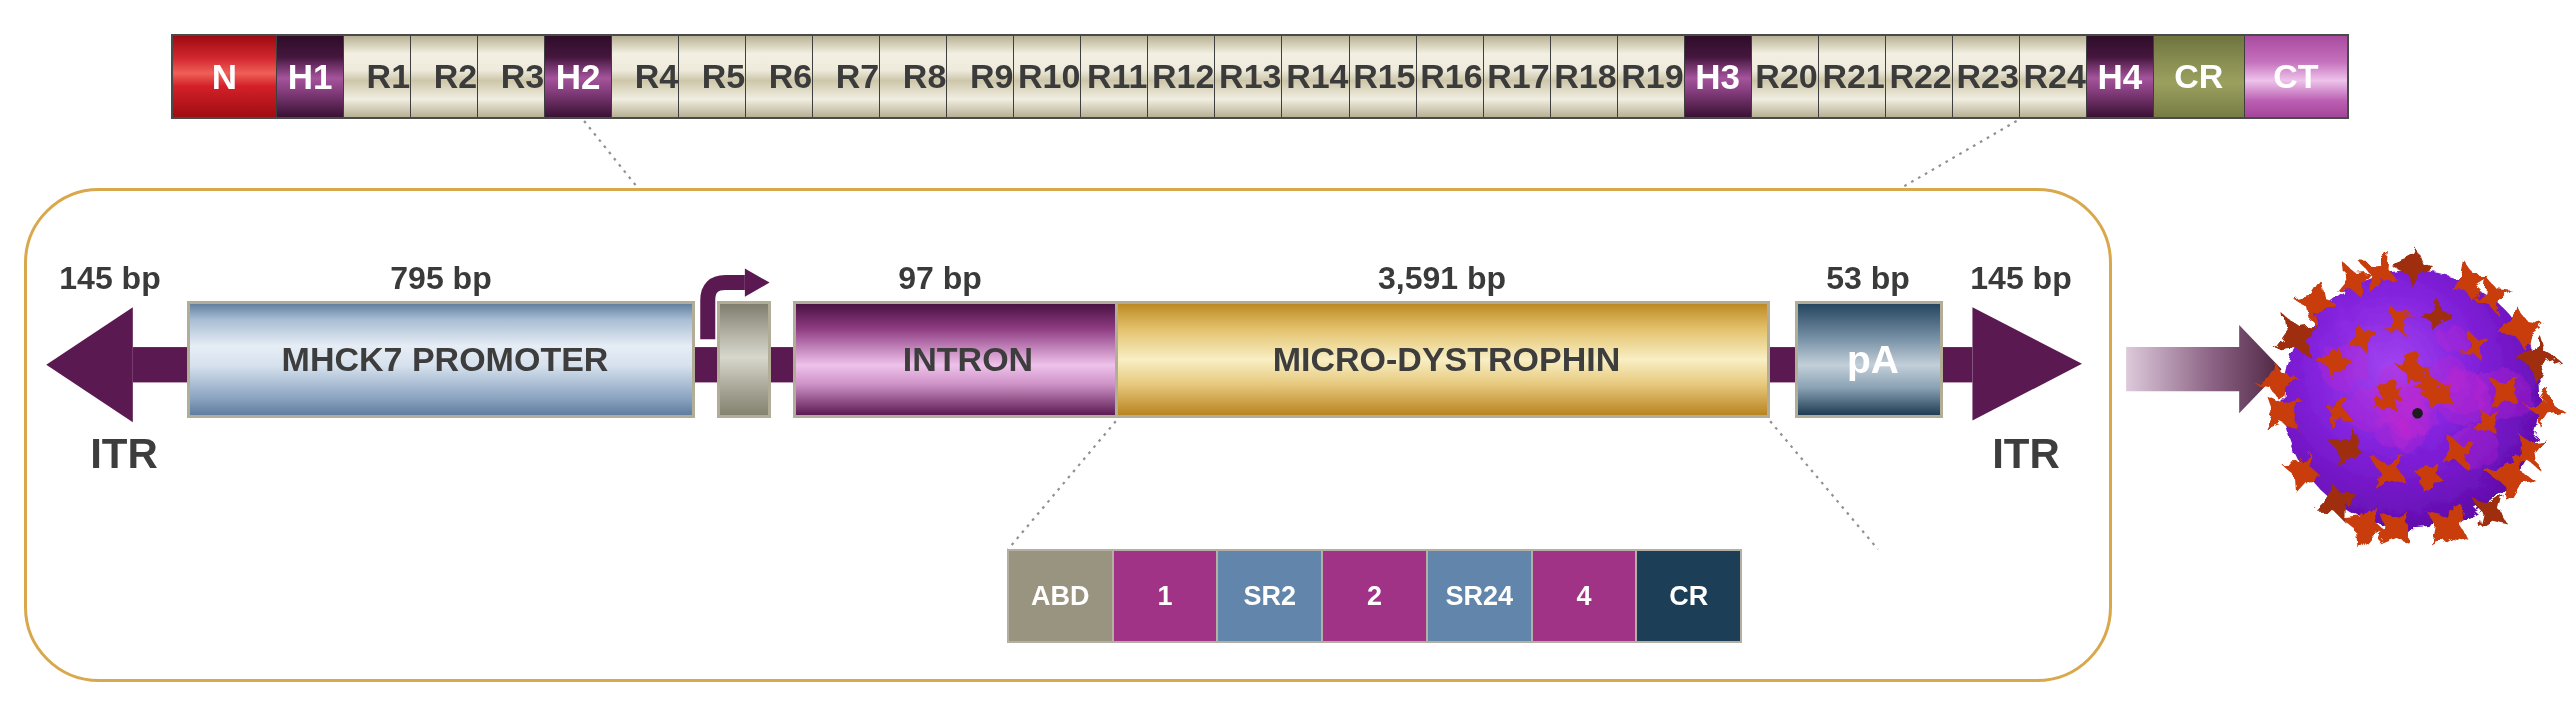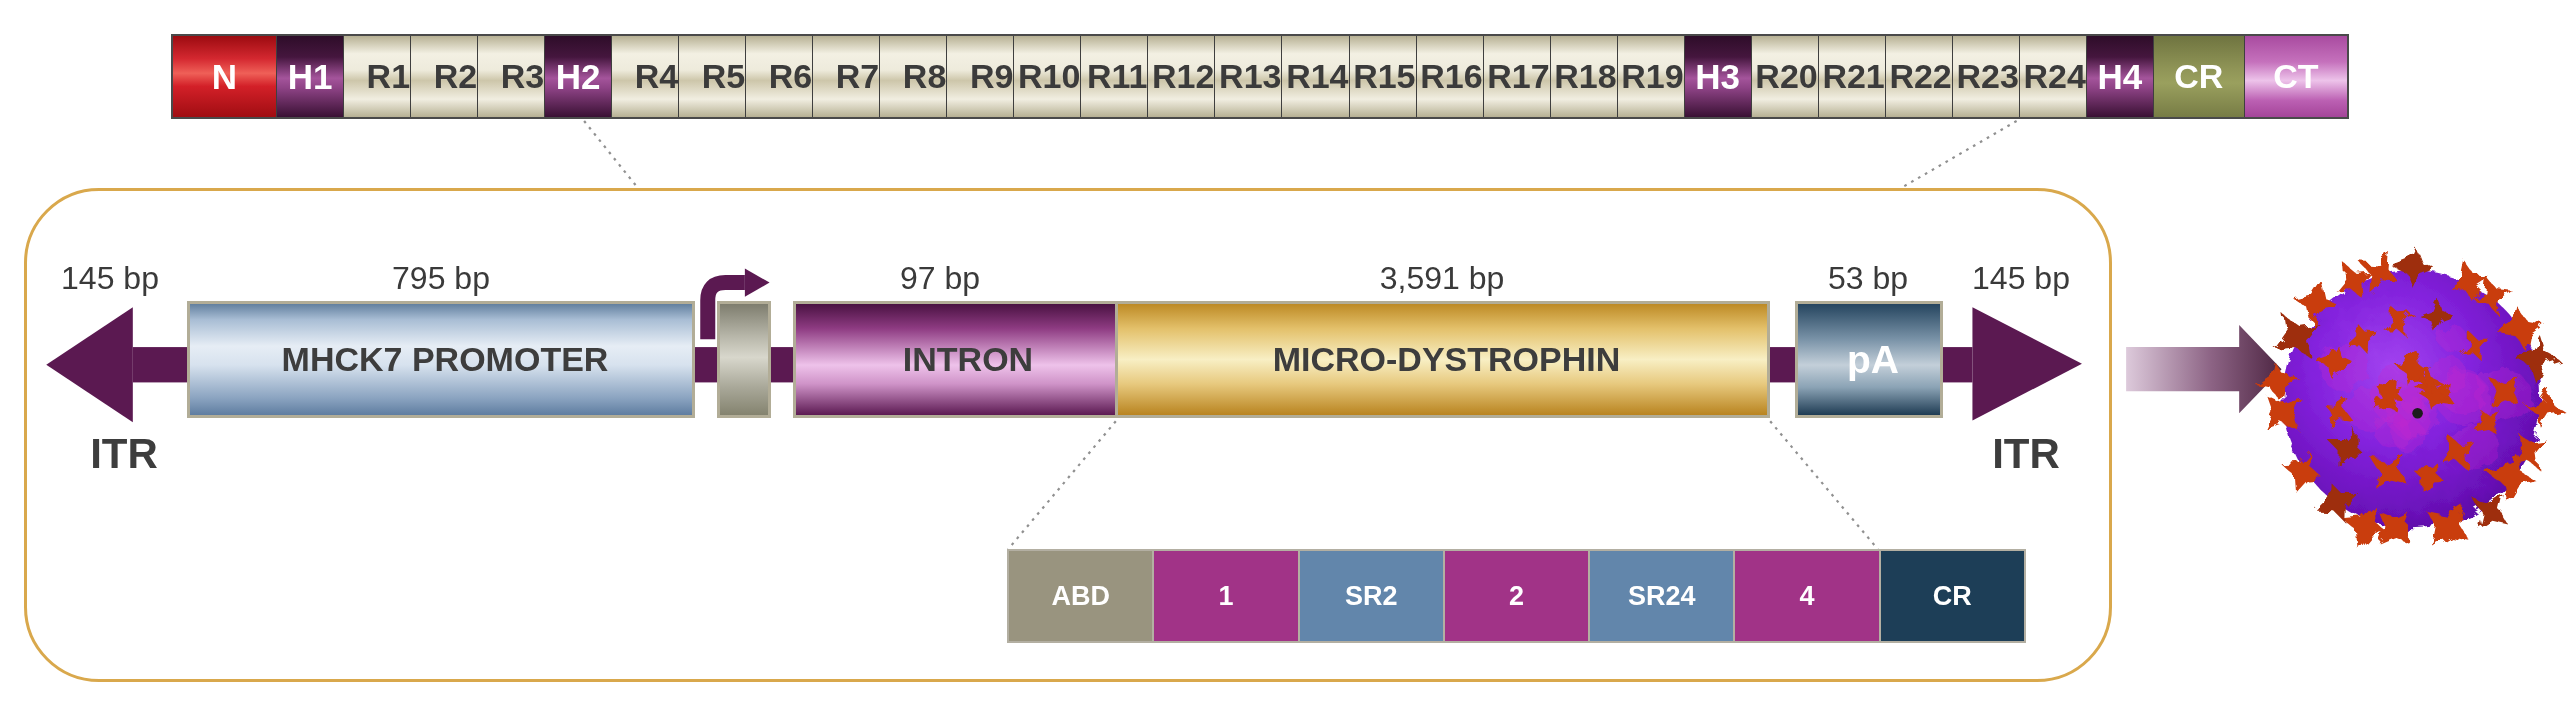--- a/index.html
+++ b/index.html
@@ -37,29 +37,29 @@
   .box-spacer{left:717px;width:54px;
     background:linear-gradient(180deg,#7e7d6e 0%,#b9b8ab 30%,#d8d7cc 48%,#a9a899 75%,#84836f 100%);}
   .box-intron{left:793px;width:342px;
     background:linear-gradient(180deg,#4a1242 0%,#8e3b82 22%,#eec2ea 55%,#cf93c8 72%,#5c1a52 100%);}
   .box-micro{left:1115px;width:655px;
     background:linear-gradient(180deg,#bd8a25 0%,#e3c06a 22%,#f8efc4 50%,#e7c97e 72%,#b98420 100%);}
   .box-pa{left:1795px;width:148px;color:#fff;font-size:39px;
     background:linear-gradient(180deg,#25455f 0%,#7a93a8 32%,#c3cfd9 55%,#8ba3b5 75%,#1f3c54 100%);}
 
   
-  .bp{position:absolute;top:260px;transform:translateX(-50%);font-weight:normal;font-size:32px;
+  .bp{position:absolute;top:260px;transform:translateX(-50%);font-weight:bold;font-size:32px;
       color:#3a3a3a;z-index:4;white-space:nowrap;text-align:right;}
   .itr-label{position:absolute;top:430px;transform:translateX(-50%);font-weight:bold;font-size:42px;
       color:#3d3d3d;z-index:4;}
   .aav{position:absolute;left:2404px;top:194px;transform:translateX(-50%);font-weight:bold;
        font-size:46px;color:var(--aav);z-index:4;white-space:nowrap;}
 
   
-  .sub-bar{position:absolute;left:1007px;top:549px;width:1019px;height:94px;display:flex;
+  .sub-bar{position:absolute;left:1007px;top:549px;width:735px;height:94px;display:flex;
            border:2.7px solid #b3afa2;box-sizing:border-box;z-index:3;}
   .sub-seg{flex:1 1 0;display:flex;align-items:center;justify-content:center;color:#fff;
            font-weight:bold;font-size:27px;border-right:2.7px solid #b3afa2;box-sizing:border-box;}
   .sub-seg:last-child{border-right:none;}
   .sub-abd{background:#99947f;}
   .sub-hinge{background:#a13387;}
   .sub-repeat{background:#6286ab;}
   .sub-cr{background:#1d3e57;}
 
   

